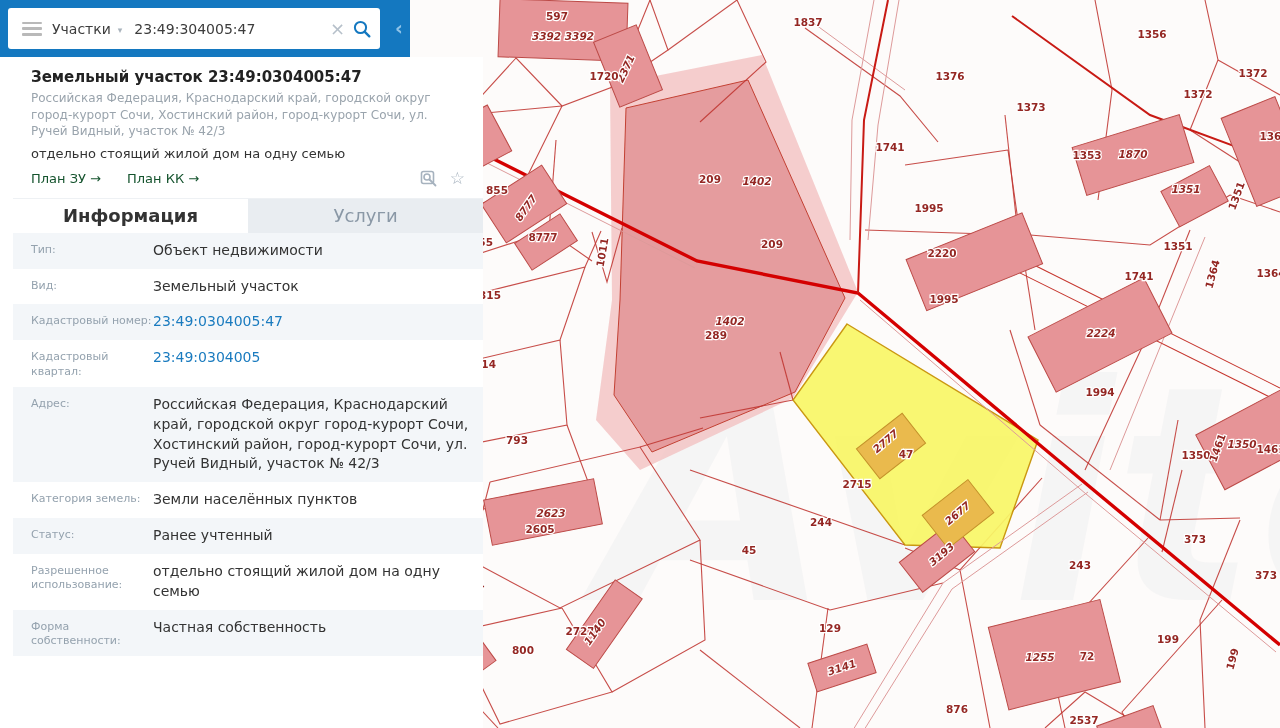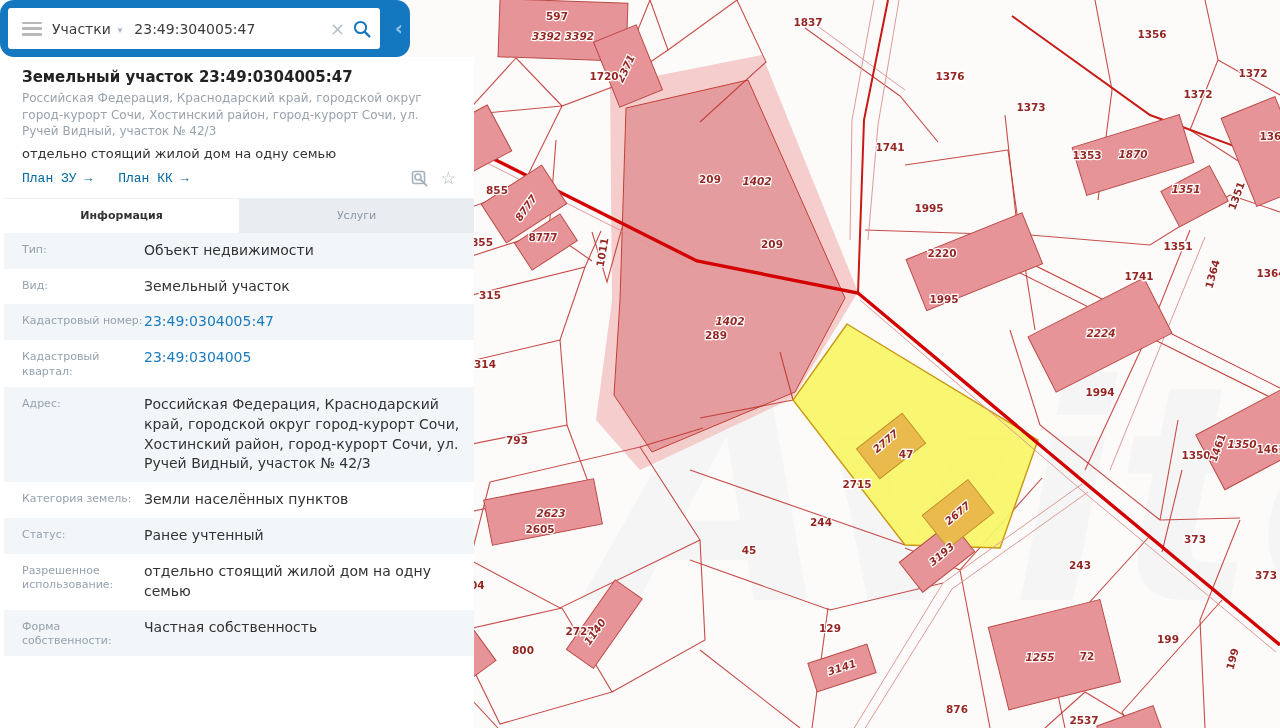--- a/index.html
+++ b/index.html
@@ -17,48 +17,48 @@
   .bld{fill:#e69497;stroke:#bc4a47;stroke-width:1;}
   .bld-sel{fill:#eaba4d;stroke:#c4922a;stroke-width:1;}
   .ml{font-size:10.5px;font-weight:600;fill:#942723;paint-order:stroke;stroke:#ffffff;
       stroke-width:2.4px;text-anchor:middle;}
   .ml.it{font-style:italic;}
   .wm{font-size:300px;font-weight:700;font-style:italic;fill:#7a8fa0;opacity:.05;}
 
   
   #panel{position:absolute;left:0;top:0;width:390px;height:728px;background:#fff;
     box-shadow:2px 0 6px rgba(0,0,0,.18);z-index:2;}
-  #topbar{position:absolute;left:0;top:0;width:410px;height:57px;background:#1478c0;z-index:3;border-radius:14px;}
+  #topbar{position:absolute;left:0;top:0;width:410px;height:57px;background:#1478c0;z-index:3;}
   #searchbox{position:absolute;left:8px;top:8px;width:372px;height:41px;background:#fff;
     border-radius:3px;display:flex;align-items:center;box-sizing:border-box;padding:0 8px;}
   #burger{width:20px;height:14px;display:flex;flex-direction:column;justify-content:space-between;
     margin:0 10px 0 6px;cursor:pointer;}
   #burger i{display:block;height:2.5px;background:#b9b9b9;border-radius:1px;}
   #cat{display:flex;align-items:center;gap:7px;cursor:pointer;margin-right:10px;}
   #cat .lbl{font-size:14px;color:#3c3c3c;}
   #cat .car{font-size:9px;color:#aab4bd;transform:translateY(1px);}
   #q{flex:1;border:0;outline:none;font-size:14px;color:#3c3c3c;
      font-family:"DejaVu Sans","Liberation Sans",sans-serif;background:transparent;min-width:40px;}
   #clr{font-size:18px;color:#b6c0ca;cursor:pointer;padding:0 7px;}
   #mag{cursor:pointer;display:flex;align-items:center;}
   #collapse{position:absolute;left:389px;top:17px;width:20px;height:24px;color:#8fc3e8;
     font-size:19px;font-weight:700;z-index:4;cursor:pointer;line-height:22px;text-align:center;}
 
-  #card{position:absolute;left:4px;top:57px;width:470px;bottom:0;background:#fff;overflow:hidden;}
+  #card{position:absolute;left:13px;top:57px;width:470px;bottom:0;background:#fff;overflow:hidden;}
   #title{font-size:15px;font-weight:700;color:#222;padding:11px 18px 4px 18px;}
   #addr{font-size:12px;color:#9aa4ad;line-height:1.38;padding:0 18px;}
   #usage{font-size:13px;color:#333;padding:6px 18px 2px 18px;}
   #linkrow{display:flex;align-items:center;padding:7px 18px 10px 18px;gap:26px;}
-  .plink{font-size:13px;color:#0369a1;cursor:pointer;font-family:Liberation Mono, monospace;}
+  .plink{font-size:13px;color:#14532d;cursor:pointer;}
   #linkicons{margin-left:auto;display:flex;align-items:center;gap:12px;}
   #previco{cursor:pointer;display:flex;}
   #star{font-size:17px;color:#a6b2be;cursor:pointer;line-height:1;}
 
   #tabs{display:flex;height:34px;border-top:1px solid #eef1f4;}
-  .tab{flex:1;display:flex;align-items:center;justify-content:center;font-size:11px;cursor:pointer;}
+  .tab{flex:1;display:flex;align-items:center;justify-content:center;font-size:18px;cursor:pointer;}
   .tab.active{background:#fff;color:#333;font-weight:700;}
   .tab.inactive{background:#e9edf1;color:#8a98a6;}
 
   #info-rows{width:100%;}
   .row{display:flex;align-items:flex-start;box-sizing:border-box;
        padding:8px 10px 8px 18px;min-height:30px;}
   .row:nth-child(odd){background:#f3f6f9;}
   .row .rl{width:122px;flex:0 0 122px;font-size:11px;color:#94a2ae;padding-top:2px;line-height:1.3;}
   .row .rv{flex:1;font-size:14px;color:#333;line-height:1.42;}
   .row .rv.link{color:#1a7bbf;cursor:pointer;}

